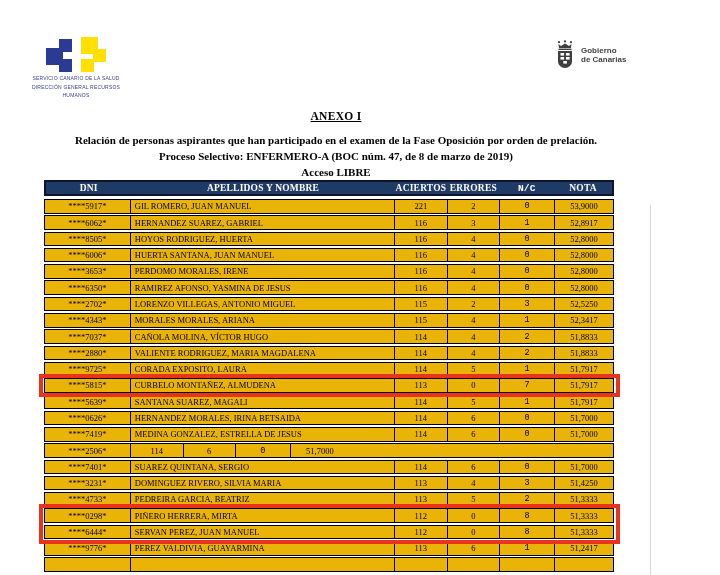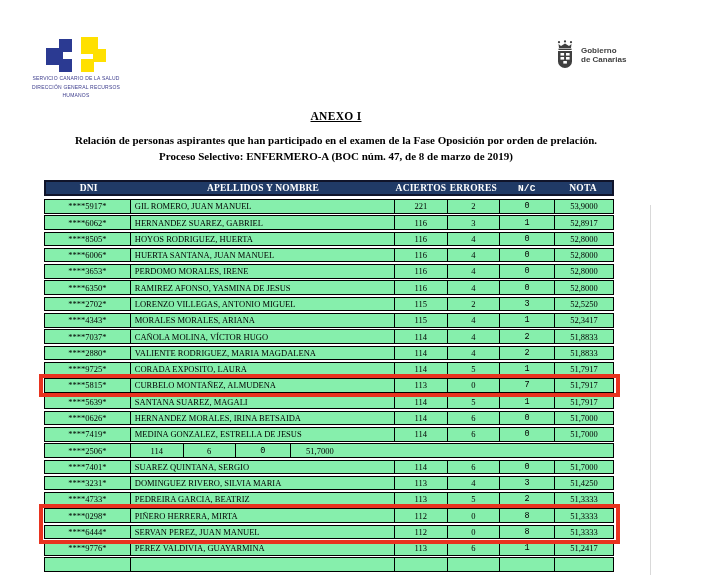--- a/index.html
+++ b/index.html
@@ -48,21 +48,21 @@
   #table-wrap { position:absolute; left:44px; top:180px; width:570px; }
   #thead {
     display:flex; align-items:stretch; height:16px;
     background:#203a66; border:2px solid #10142a; color:#ffffff;
     font-weight:bold; font-size:9.5px;
   }
   #thead .hcell { display:flex; align-items:center; justify-content:center; letter-spacing:.2px; }
   #tbody { position:relative; margin-top:3px; }
   .trow {
     display:flex; height:14.6px; margin-bottom:1.7px;
-    border:1px solid #000; background:#86efac;text-align:center;
+    border:1px solid #000; background:#eab308;text-align:center;
   }
   .trow .cell {
     display:flex; align-items:center; justify-content:center;
     font-size:8.5px; overflow:hidden; white-space:nowrap;
     border-right:1px solid #000; height:100%;
   }
   .trow .cell:last-child { border-right:none; }
   .c-dni  { width:15.1%; }
   .c-name { width:46.5%; }
   .c-aci  { width:9.3%; }
@@ -117,20 +117,21 @@
       <rect x="9.3" y="21" width="3.6" height="2.6" fill="#ffffff"></rect>
     </svg>
     <div id="gob-text">
       <div>Gobierno</div>
       <div>de Canarias</div>
     </div>
   </div>
   <div id="intro">
     <div>Relación de personas aspirantes que han participado en el examen de la Fase Oposición por orden de prelación.</div>
     <div>Proceso Selectivo: ENFERMERO-A (BOC núm. 47, de 8 de marzo de 2019)</div>
+    <div>Acceso LIBRE</div>
   </div>
 
   <div id="table-wrap">
     <div id="thead" style="background: rgb(32, 58, 102);">
       <div class="hcell c-dni">DNI</div>
       <div class="hcell c-name">APELLIDOS Y NOMBRE</div>
       <div class="hcell c-aci">ACIERTOS</div>
       <div class="hcell c-err">ERRORES</div>
       <div class="hcell c-nc">N/C</div>
       <div class="hcell c-nota">NOTA</div>

